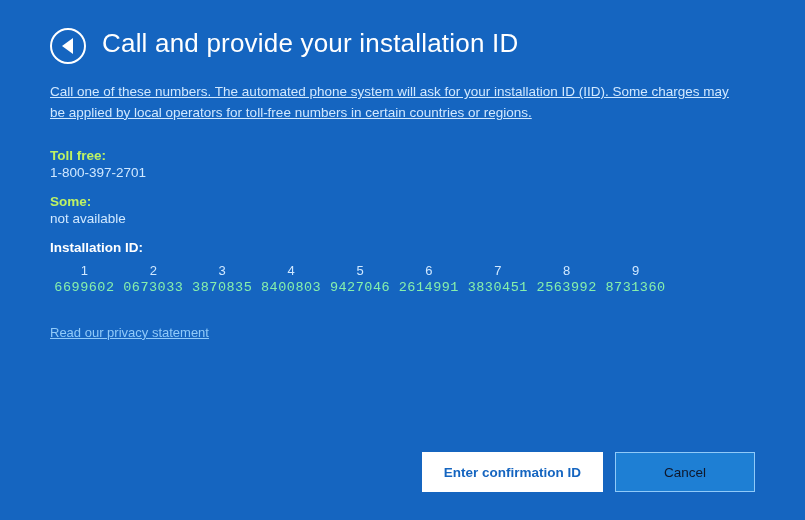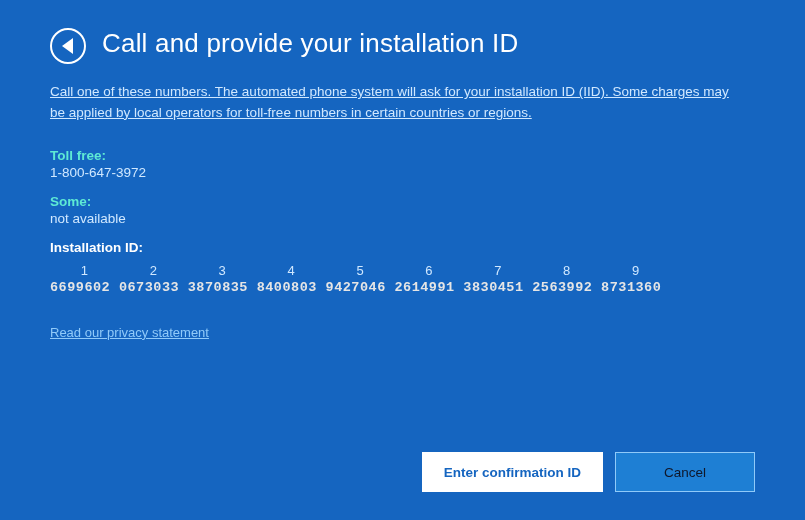--- a/index.html
+++ b/index.html
@@ -68,21 +68,21 @@
       text-decoration: underline;
     }
 
     .section {
       margin-bottom: 14px;
     }
 
     .section-label {
       font-weight: 700;
       font-size: 13.5px;
-      color: #5eead4;
+      color: #bef264;
       margin-bottom: 2px;
     }
 
     .section-value {
       font-size: 13.5px;
       color: #d0e8ff;
     }
 
     .installation-id-section {
       margin-bottom: 10px;
@@ -104,24 +104,24 @@
 
     .id-col-num {
       font-size: 13px;
       color: #d0e8ff;
       text-align: center;
       padding-bottom: 2px;
     }
 
     .id-col-val {
       font-size: 13.5px;
-      color: #e5e5e5;
+      color: #86efac;
+      text-align: center;
       font-family: 'Courier New', monospace;
       letter-spacing: 0.5px;
-      font-weight: bold;
     }
 
     .privacy-link {
       font-size: 13px;
       color: #90caf9;
       text-decoration: underline;
       cursor: pointer;
       margin-top: 20px;
       margin-bottom: auto;
     }
@@ -165,21 +165,21 @@
     <div class="back-btn">
       <div class="back-arrow"></div>
     </div>
     <h1 class="title">Call and provide your installation ID</h1>
   </div>
 
   <p class="description">Call one of these numbers. The automated phone system will ask for your installation ID (IID). Some charges may be applied by local operators for toll-free numbers in certain countries or regions.</p>
 
   <div class="section">
     <div class="section-label">Toll free:</div>
-    <div class="section-value">1-800-647-3972</div>
+    <div class="section-value">1-800-397-2701</div>
   </div>
 
   <div class="section">
     <div class="section-label">Some:</div>
     <div class="section-value">not available</div>
   </div>
 
   <div class="installation-id-section">
     <div class="installation-id-label">Installation ID:</div>
     <div class="id-grid" id="id-grid-numbers">

